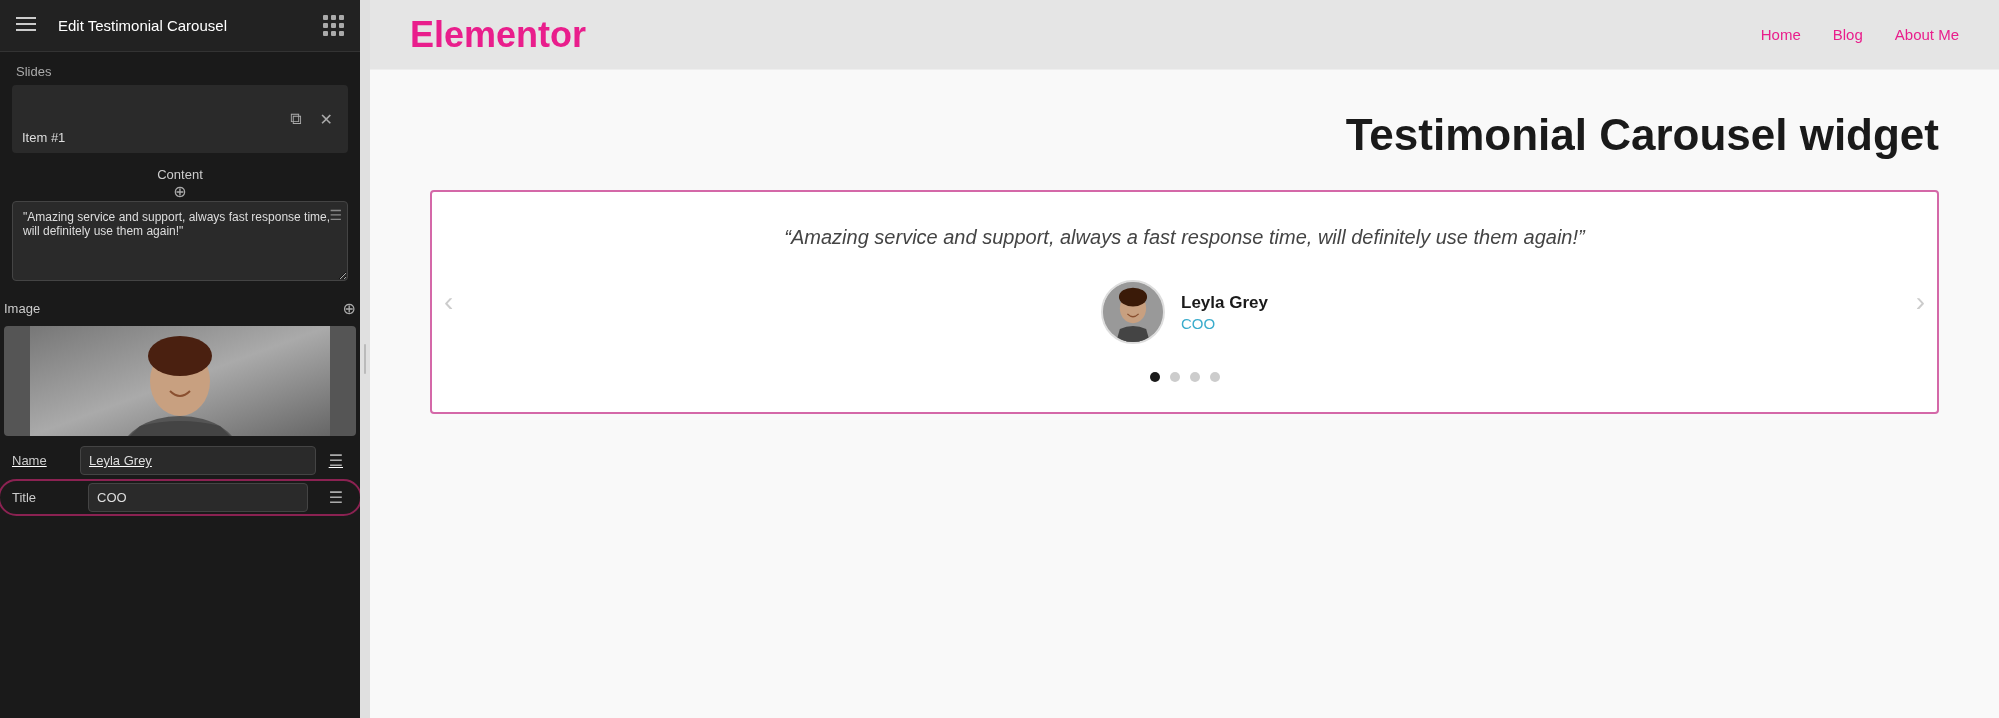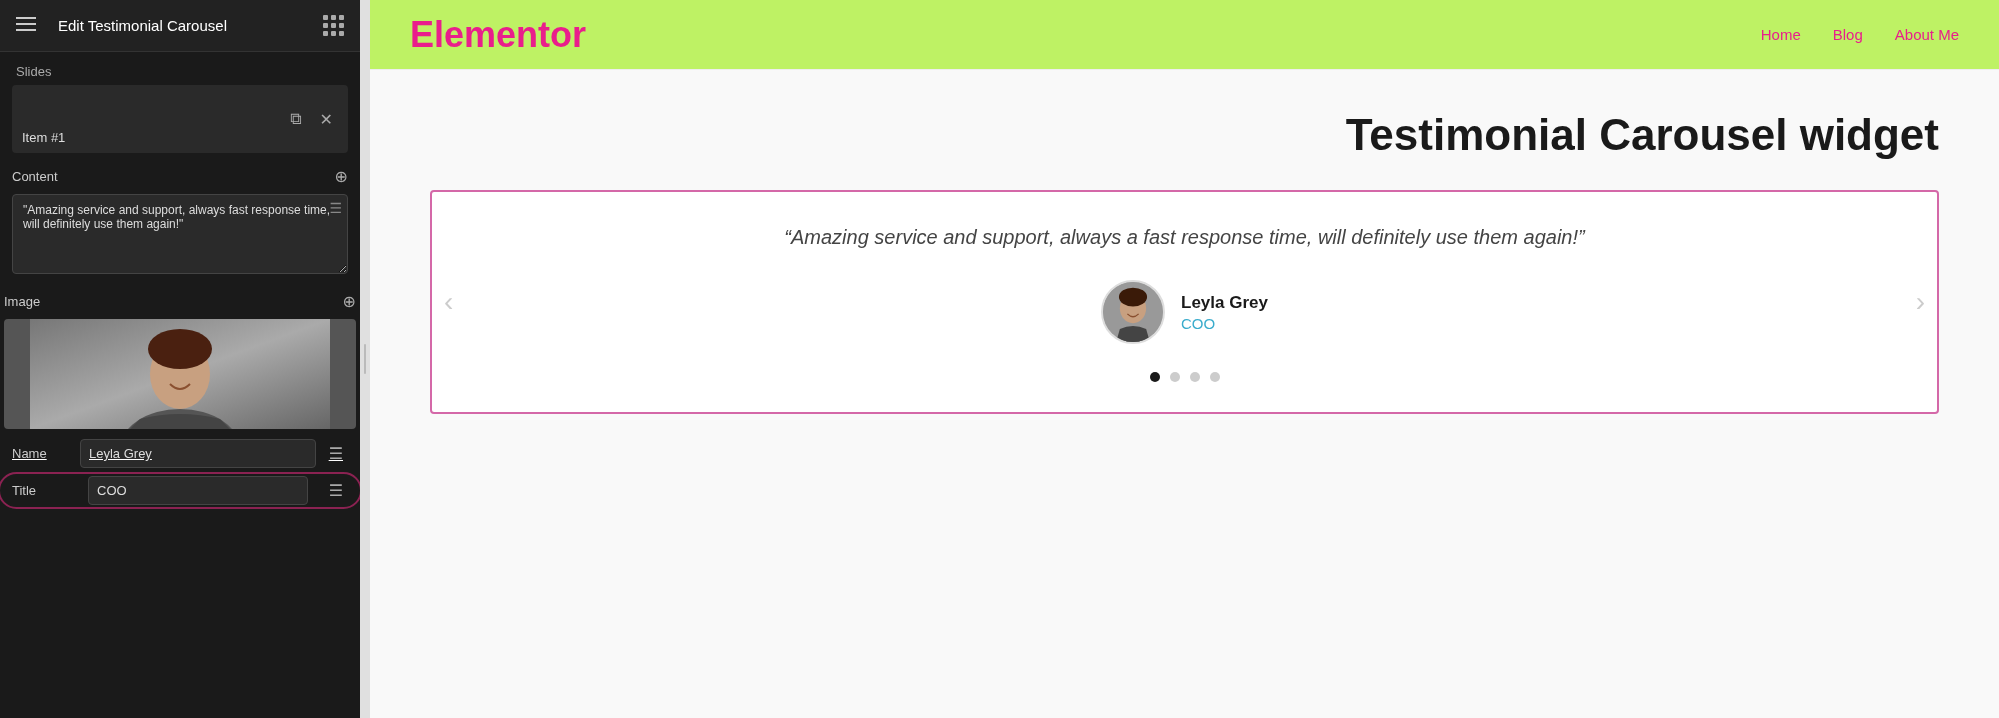--- a/index.html
+++ b/index.html
@@ -108,21 +108,21 @@
     }
 
     .content-section {
       padding: 10px 12px;
     }
 
     .content-header {
       display: flex;
       align-items: center;
       justify-content: space-between;
-      margin-bottom: 8px;
+      flex-direction: column;
     }
 
     .content-header-label {
       font-size: 13px;
       color: #ccc;
       font-weight: 500;
     }
 
     .arrange-icon {
       color: #aaa;
@@ -231,21 +231,21 @@
       flex: 1;
       background: #f9f9f9;
       display: flex;
       flex-direction: column;
       position: relative;
       overflow: hidden;
     }
 
     
     .top-nav {
-      background: #bef264;
+      background: #e5e5e5;
       border-bottom: 1px solid #eee;
       padding: 0 40px;
       height: 70px;
       display: flex;
       align-items: center;
       justify-content: space-between;
     }
 
     .site-logo {
       font-size: 36px;

